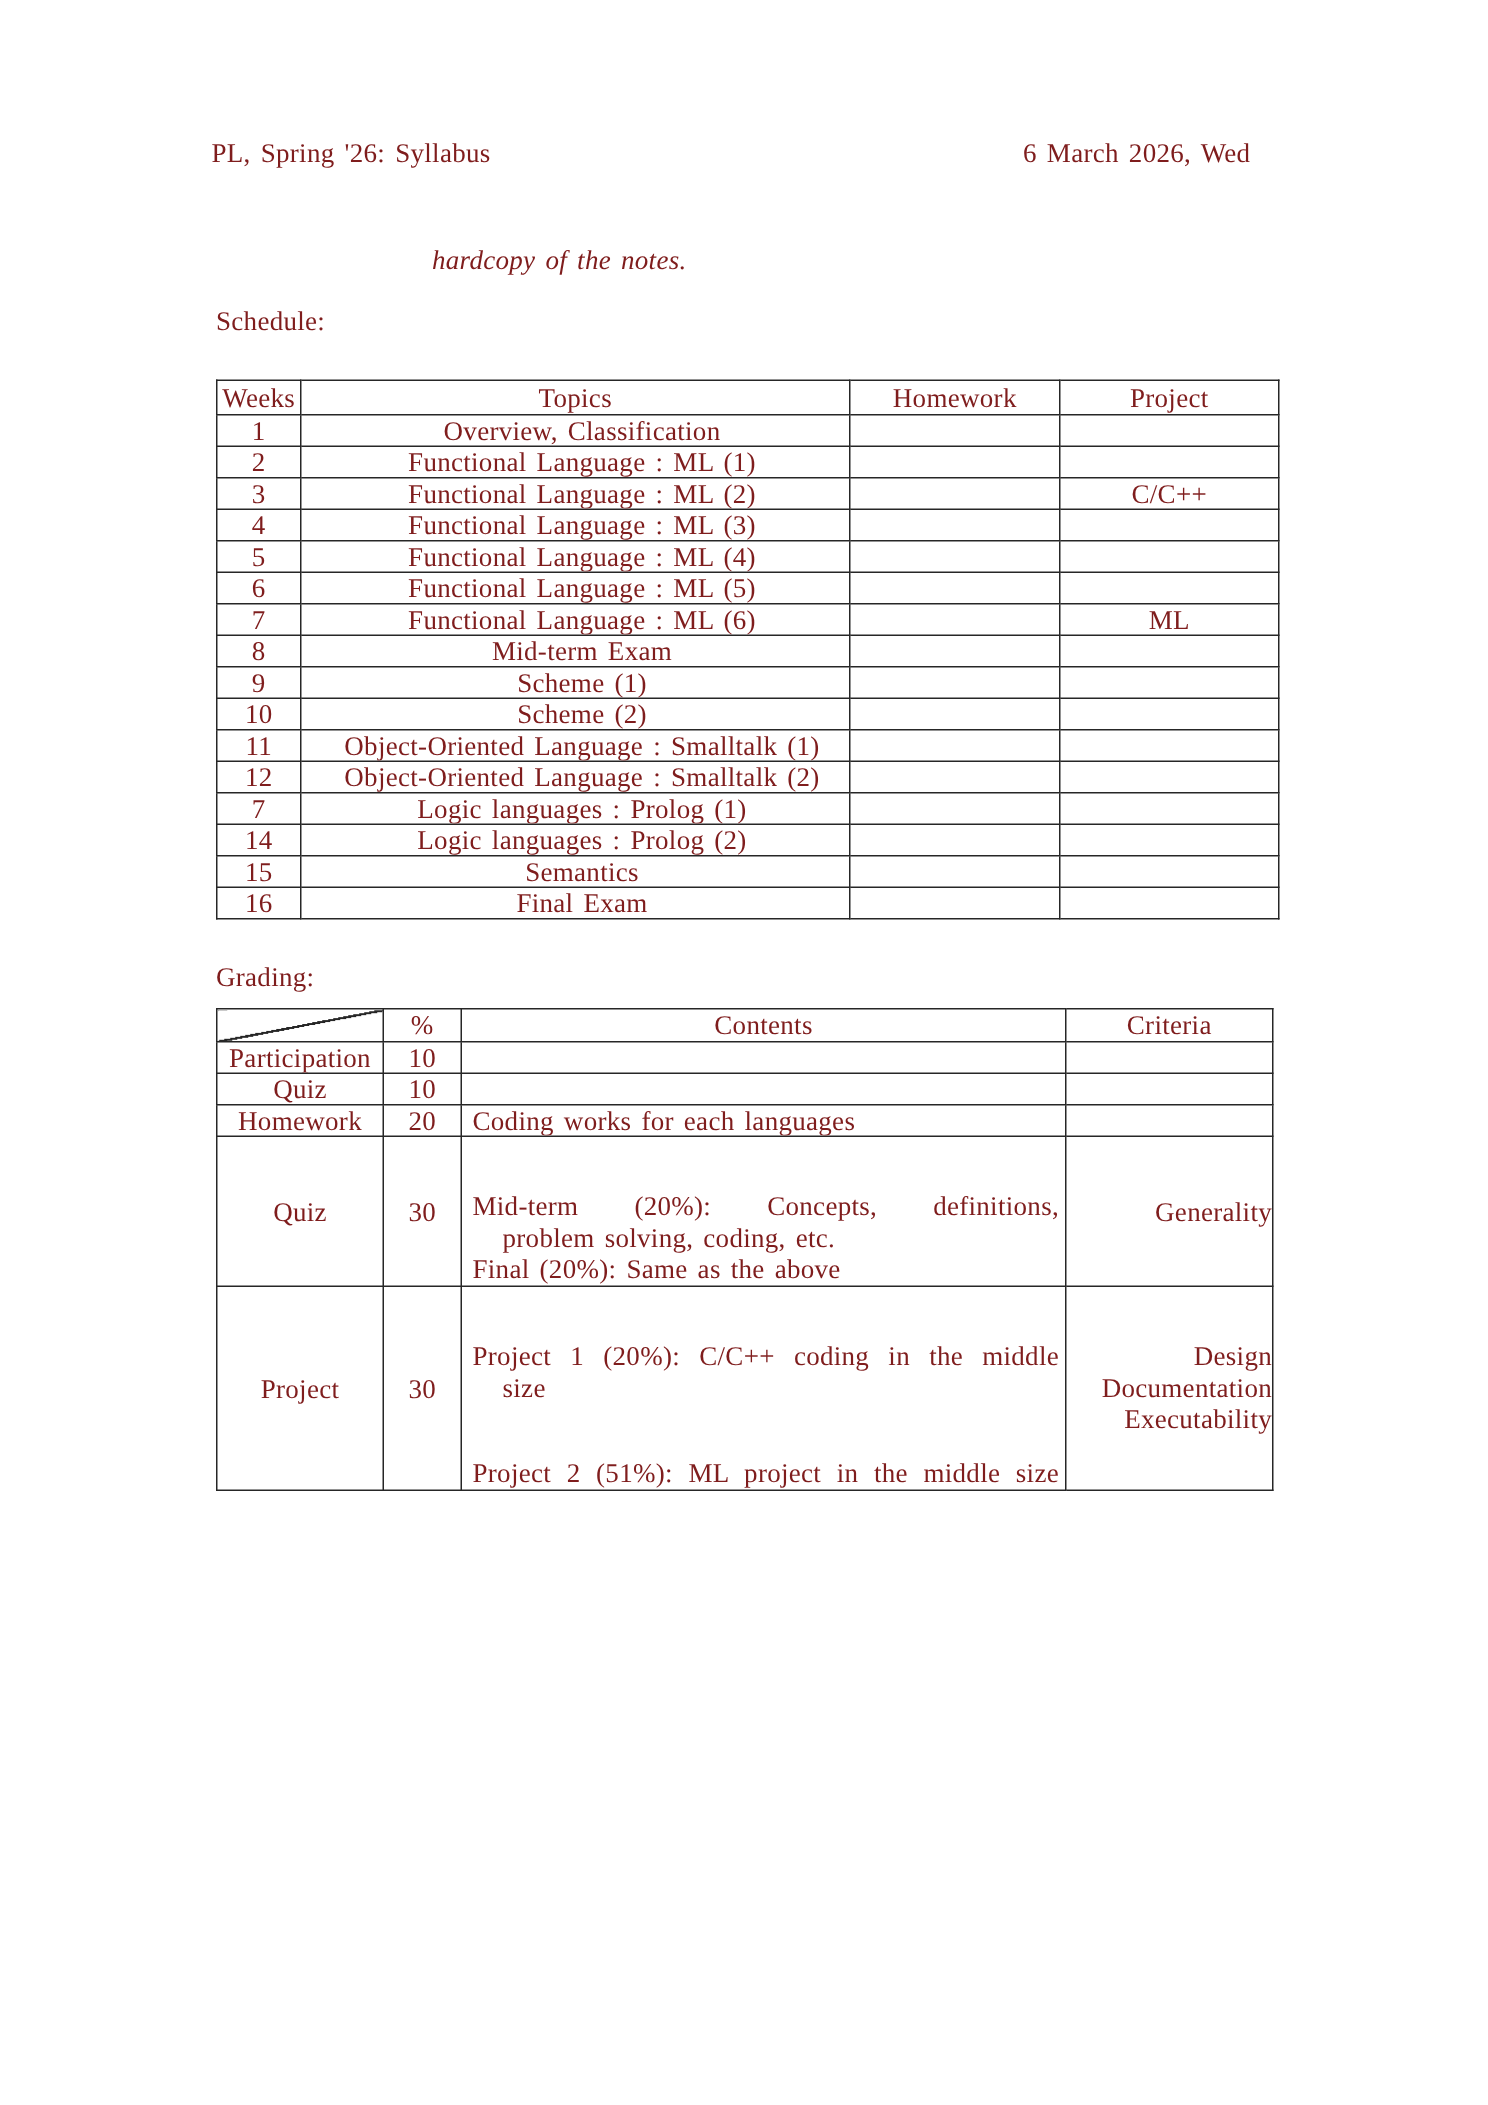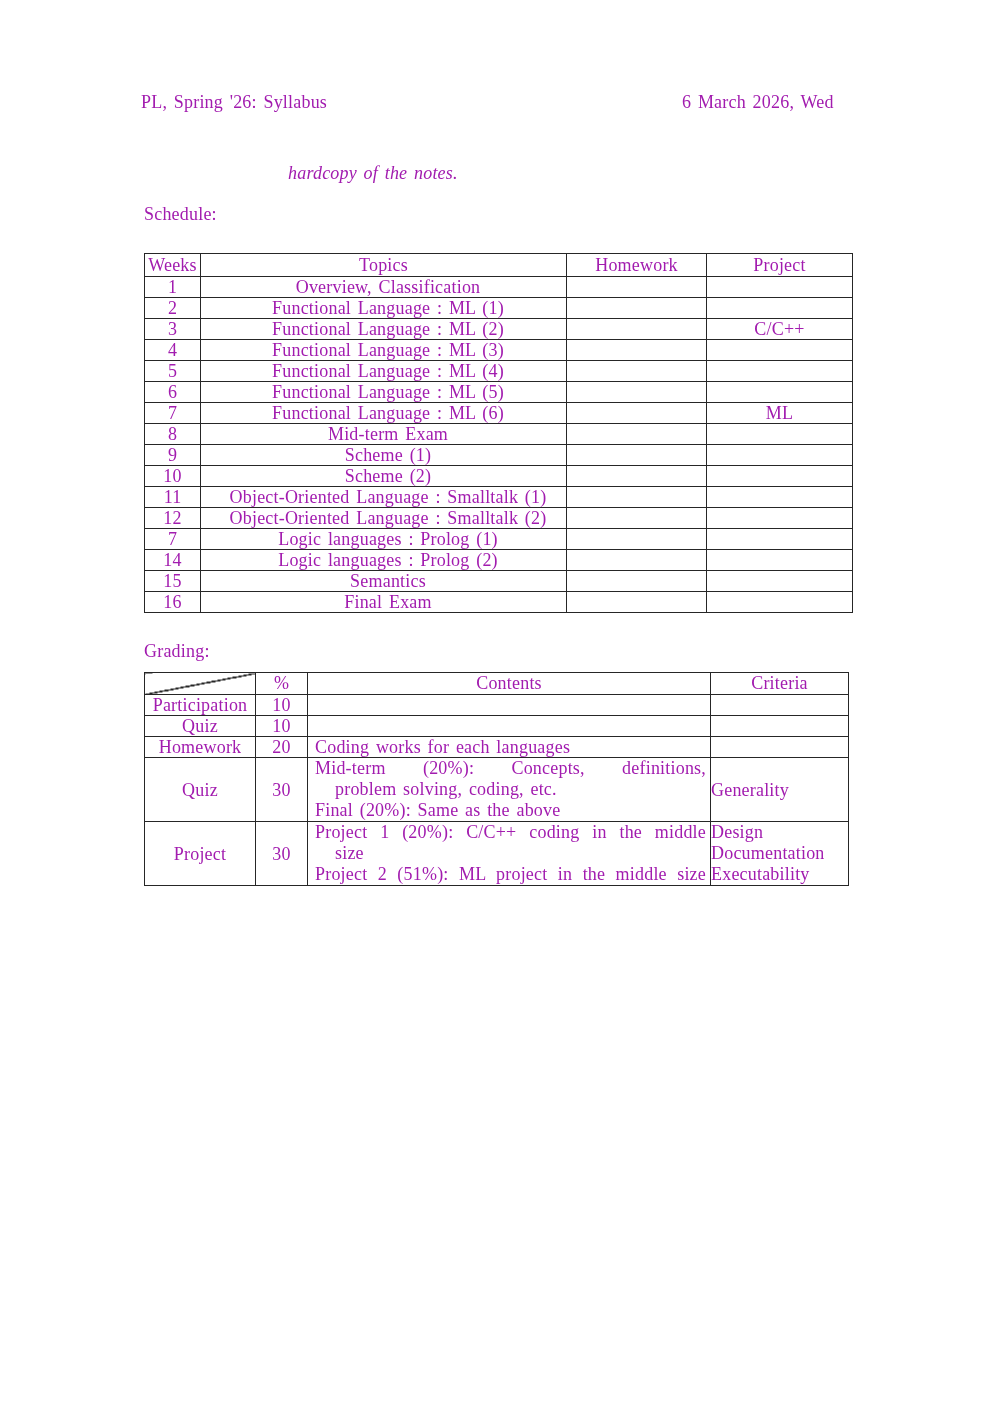--- a/index.html
+++ b/index.html
@@ -2,21 +2,21 @@
 <html><head>
 <meta charset="utf-8">
 <style>
   html, body { margin: 0; padding: 0; background: #ffffff; }
   .page {
     position: relative;
     width: 803px;
     height: 1403px;
     background: #ffffff;
     font-family: "Liberation Serif", "DejaVu Serif", serif;
-    color: #a21caf;
+    color: #7f1d1d;
     font-size: 18px;
     letter-spacing: 0.2px;
     word-spacing: 2px;
   }
   .abs { position: absolute; }
   .hdr-left  { left: 141px; top: 92px;  white-space: nowrap; }
   .hdr-right { left: 682px; top: 92px;  white-space: nowrap; }
   .intro     { left: 288px; top: 163px; white-space: nowrap; font-style: italic; }
   .sched-head{ left: 144px; top: 204px; white-space: nowrap; }
   .grad-head { left: 144px; top: 641px; white-space: nowrap; }
@@ -45,23 +45,23 @@
   .cell-l { text-align: center; padding-left: 9px !important; }
 
   .tall { height: 63px !important; }
   .contents-cell {
     text-align: left;
     padding-left: 7px !important;
     padding-right: 4px !important;
     vertical-align: middle;
   }
   .contents-cell div { line-height: 21px; white-space: nowrap; }
-  .line-just { text-align: justify; text-align-last: justify; white-space: normal !important; }
+  .line-just { text-align: justify; text-align-last: justify; white-space: normal !important; margin-top: 36px; }
   .line-indent { margin-left: 20px; }
-  .criteria-cell { text-align: left; vertical-align: middle; }
+  .criteria-cell { text-align: right; vertical-align: middle; }
   .criteria-cell div { line-height: 21px; }
 
   .diag-cell {
     background: linear-gradient(to bottom right,
       #ffffff calc(50% - 0.8px),
       #262626 calc(50% - 0.8px),
       #262626 calc(50% + 0.8px),
       #ffffff calc(50% + 0.8px));
   }
 </style>

